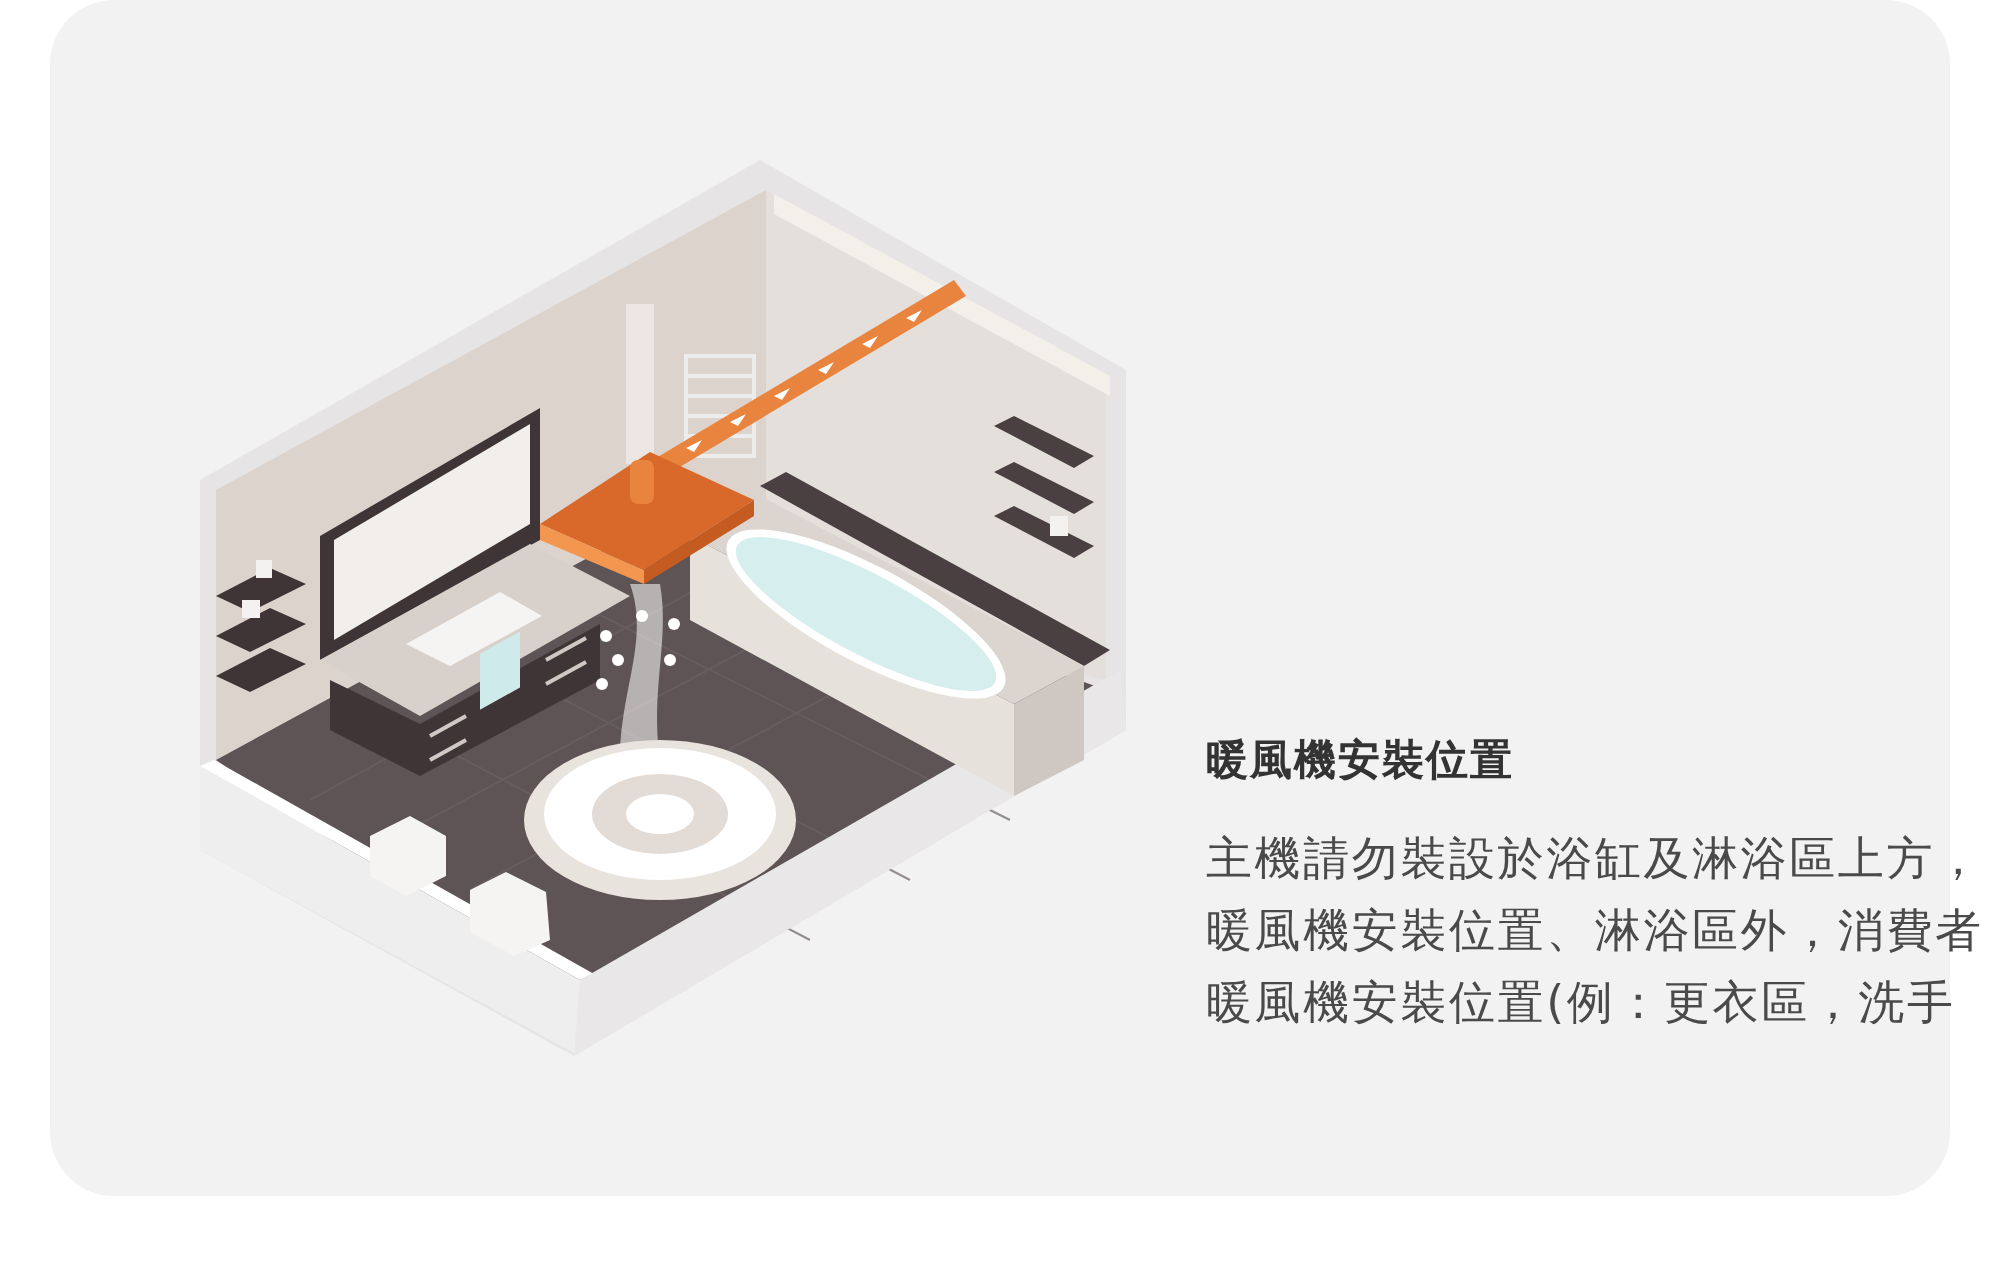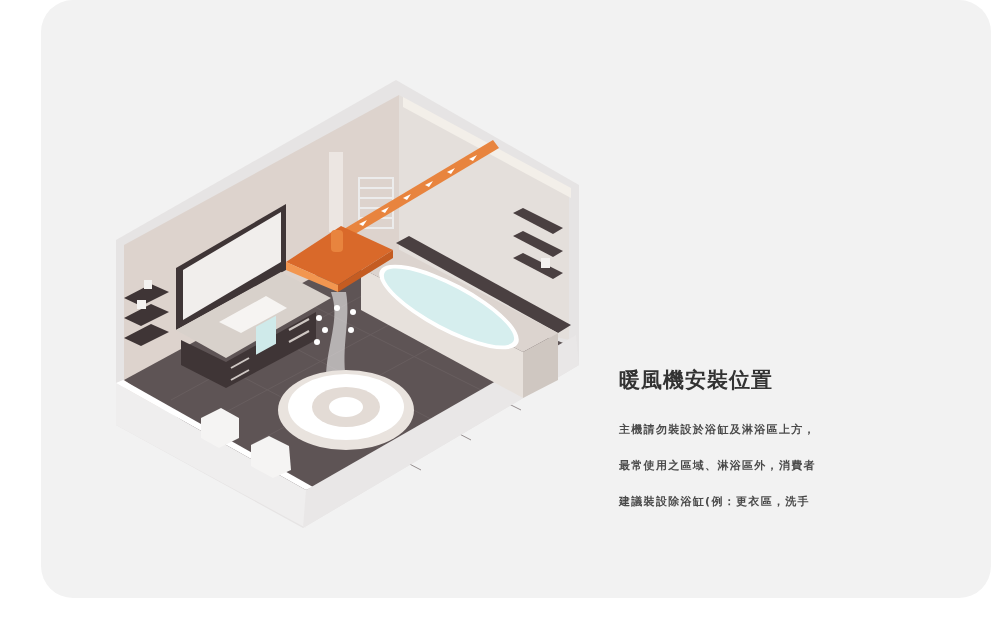--- a/index.html
+++ b/index.html
@@ -1,23 +1,23 @@
 <!DOCTYPE html>
 <html><head>
 <meta charset="utf-8">
 <style>
   html, body { margin: 0; padding: 0; background: #ffffff; }
   body { width: 1000px; height: 638px; position: relative; overflow: hidden;
          font-family: "DejaVu Sans", "Liberation Sans", sans-serif; }
-  .card { position: absolute; left: 41px; top: 0; width: 950px; height: 598px;
+  .card { position: absolute; left: 25px; top: 0; width: 950px; height: 598px;
           background: #f2f2f2; border-radius: 32px; }
   .illustration { position: absolute; left: 50px; top: 70px; width: 500px; height: 470px; }
   .text-block { position: absolute; left: 578px; top: 366px; width: 380px; color: #3a3a3a; }
   .title { font-size: 21px; font-weight: bold; letter-spacing: 1px; margin: 0 0 18px 0; line-height: 28px; color:#333; }
-  .body-line { font-size: 11px; line-height: 36px; letter-spacing: 1.3px; color: #4a4a4a; white-space: nowrap; font-weight: bold; }
+  .body-line { font-size: 23px; line-height: 36px; letter-spacing: 1.3px; color: #4a4a4a; white-space: nowrap; }
 </style>
 </head>
 <body>
 
 <div class="card">
 
   <svg class="illustration" viewBox="50 70 500 470" xmlns="http://www.w3.org/2000/svg">
 
     <polygon points="75,240 355,80 538,185 538,365 262,528 75,425" fill="#e6e4e4"></polygon>
 
@@ -125,16 +125,16 @@
     <ellipse cx="305" cy="407" rx="34" ry="20" fill="#e3dbd5"></ellipse>
     <ellipse cx="305" cy="407" rx="17" ry="10" fill="#ffffff"></ellipse>
 
     <polygon points="160,418 180,408 198,418 198,438 178,448 160,438" fill="#f5f4f3"></polygon>
     <polygon points="210,445 228,436 248,446 250,470 232,478 210,466" fill="#f5f4f3"></polygon>
   </svg>
 
   <div class="text-block">
     <h2 class="title">暖風機安裝位置</h2>
     <div class="body-line">主機請勿裝設於浴缸及淋浴區上方，</div>
-    <div class="body-line">最常使用之區域、淋浴區外，消費者</div>
-    <div class="body-line">建議裝設除浴缸(例：更衣區，洗手</div>
+    <div class="body-line">暖風機安裝位置、淋浴區外，消費者</div>
+    <div class="body-line">暖風機安裝位置(例：更衣區，洗手</div>
   </div>
 </div>
 
 </body></html>

